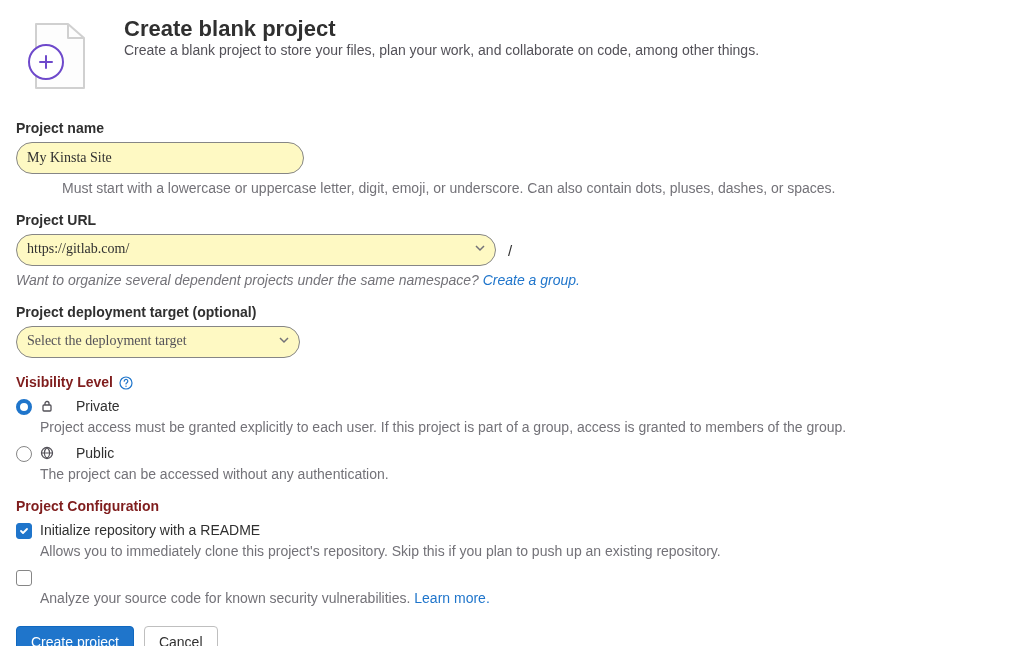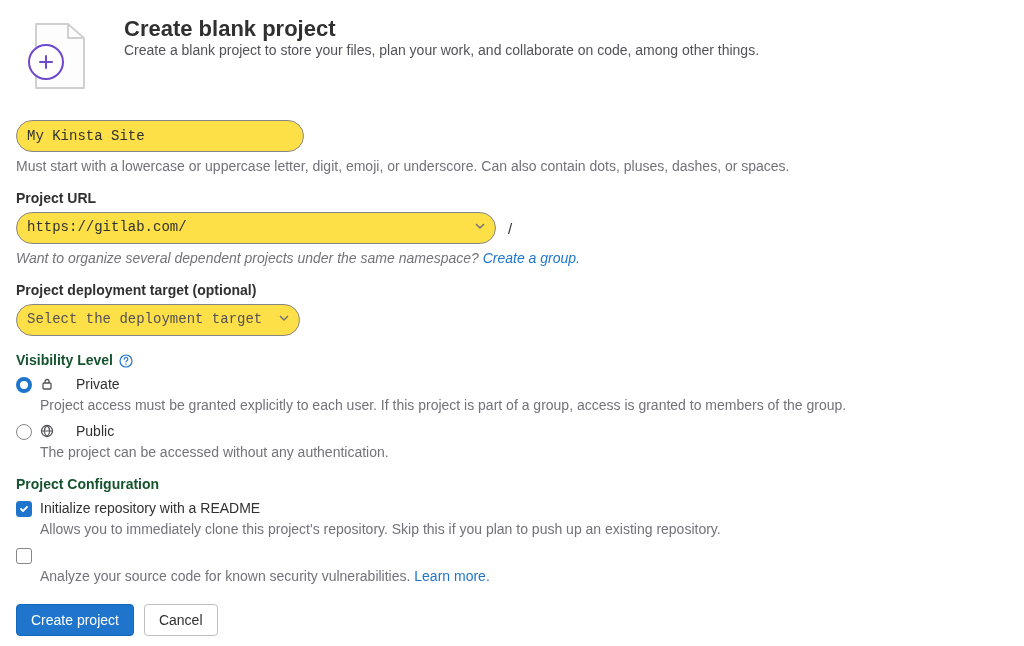--- a/index.html
+++ b/index.html
@@ -66,28 +66,29 @@
       margin-left: 2px;
       color: #1f75cb;
     }
     input[type="text"], .select-box {
       height: 32px;
       border: 1px solid #868686;
       border-radius: 16px;
       padding: 6px 10px;
       font-size: 14px;
       color: #303030;
-      font-family: Liberation Mono, monospace;
-      background: #fde047;
+      font-family: Liberation Serif, serif;
+      background: #fef9c3;
     }
     .input-name { width: 288px; }
     .helper-text {
       font-size: 14px;
       color: #737278;
       margin-top: 6px;
+      margin-left: 46px;
     }
     .url-slug-row {
       display: flex;
       gap: 21px;
       align-items: flex-end;
     }
     .url-col { flex: 0 0 auto; }
     .slug-col { flex: 1 1 auto; }
     .url-select-wrap {
       display: flex;
@@ -104,21 +105,21 @@
     .select-url { width: 480px; }
     .select-deploy { width: 284px; }
     .select-placeholder { color: #535158; }
     .chevron { color: #737278; flex-shrink:0; margin-left:8px;}
     .slash { color: #303030; font-size: 15px; }
     .input-slug { width: 100%; }
     .link { color: #1f75cb; text-decoration: none; cursor: pointer; }
     .section-heading {
       font-weight: 600;
       font-size: 14px;
-      color: #14532d;
+      color: #7f1d1d;
       margin-bottom: 8px;
     }
     .radio-row, .check-row {
       display: flex;
       align-items: flex-start;
       gap: 8px;
       margin-bottom: 4px;
     }
     .radio-row + .desc, .check-row + .desc {
       margin-left: 24px;
@@ -211,20 +212,21 @@
         </svg>
     </div>
   </div>
   <div>
     <h1>Create blank project</h1>
     <p class="subtitle">Create a blank project to store your files, plan your work, and collaborate on code, among other things.</p>
   </div>
 </div>
 
 <div class="form-group">
+  <label class="field-label">Project name</label>
   <input type="text" class="input-name" value="My Kinsta Site" style="">
   <p class="helper-text">Must start with a lowercase or uppercase letter, digit, emoji, or underscore. Can also contain dots, pluses, dashes, or spaces.</p>
 </div>
 
 <div class="url-slug-row">
   <div class="url-col">
     <label class="field-label">Project URL</label>
     <div class="url-select-wrap">
       <div class="select-box select-url">
         <span>https://gitlab.com/</span>

